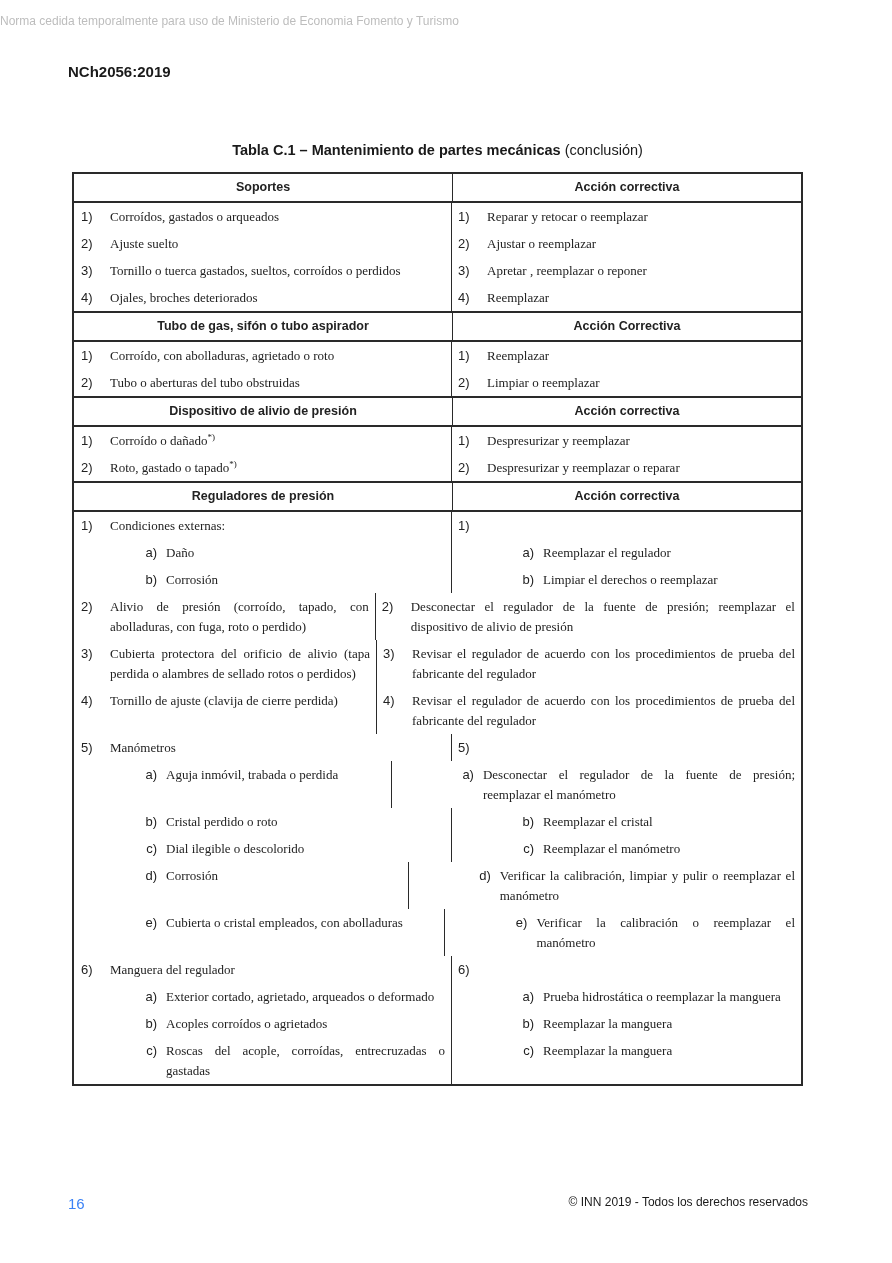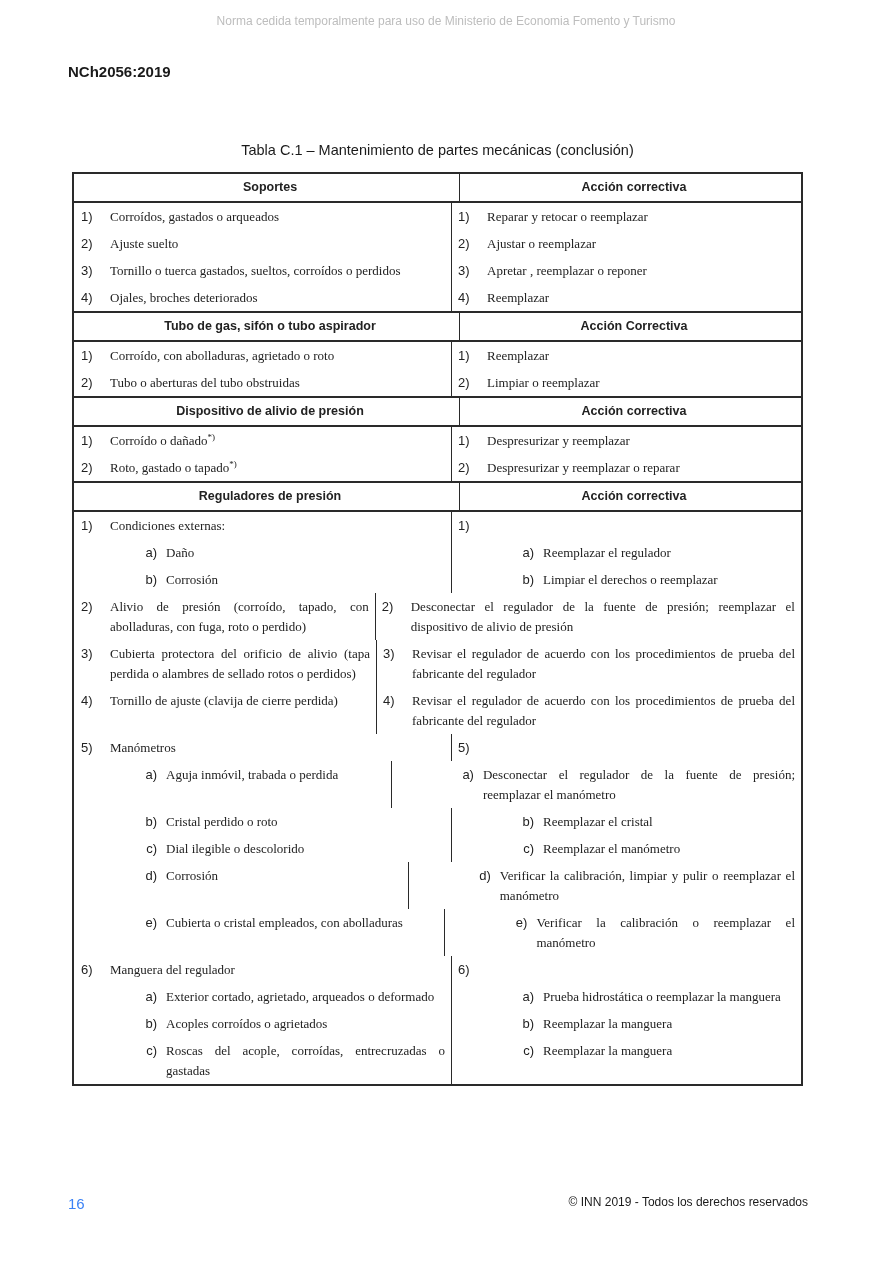--- a/index.html
+++ b/index.html
@@ -1,28 +1,28 @@
 <!DOCTYPE html>
 <html><head>
 <meta charset="utf-8">
 <style>
   html, body { margin: 0; padding: 0; background: #ffffff; }
   body { width: 892px; height: 1263px; position: relative; overflow: hidden;
          font-family: "Liberation Sans", sans-serif; color: #222; }
-  .watermark { position: absolute; top: 14px; left: 0; width: 892px; text-align: center;
+  .watermark { position: absolute; top: 14px; left: 0; width: 892px; text-align: left;
                font-size: 12px; color: #bdbdbd; }
   .doc-code { position: absolute; top: 63px; left: 68px; font-size: 15px; font-weight: bold; color: #1a1a1a; text-align: right; }
   .table-title { position: absolute; top: 142px; left: 0; width: 875px; text-align: center;
                  font-size: 14.5px; color: #1a1a1a; }
-  .table-title b { font-weight: normal; }
+  .table-title b { font-weight: bold; }
   .tbl { position: absolute; top: 172px; left: 72px; width: 731px; border: 2px solid #2a2a2a;
          box-sizing: border-box; }
   .sec-head { display: flex; border-bottom: 2px solid #2a2a2a; height: 27px; }
   .sec-head > div { flex: 0 0 auto; font-weight: bold; font-size: 12.5px; text-align: center;
-                    line-height: 27px; padding-left: 7px; }
+                    line-height: 27px; }
   .sec-head .lh { width: 378px; border-right: 1px solid #2a2a2a; }
   .sec-head .rh { flex: 1 1 auto; }
   .sec-body { border-bottom: 2px solid #2a2a2a; }
   .sec-body:last-child { border-bottom: none; }
   .row { display: flex; font-size: 13px; line-height: 20px; }
   .row .lc { width: 378px; border-right: 1px solid #2a2a2a; box-sizing: border-box; padding: 4px 6px 3px 7px; display: flex; }
   .row .rc { flex: 1 1 auto; padding: 4px 6px 3px 6px; display: flex; }
   .num { width: 29px; flex: 0 0 29px; }
   .sub { width: 56px; flex: 0 0 56px; text-align: right; padding-right: 9px; box-sizing: border-box; }
   .subpad { width: 29px; flex: 0 0 29px; }

